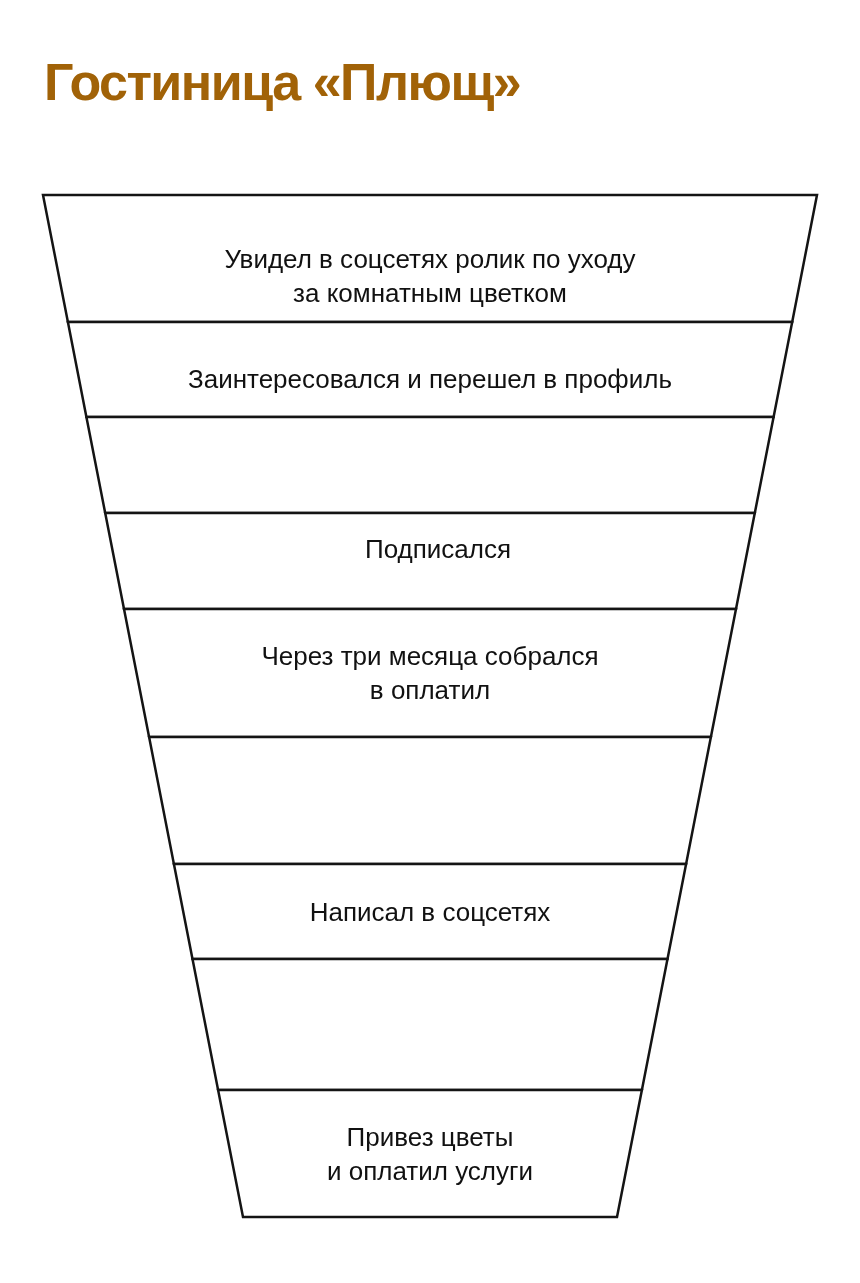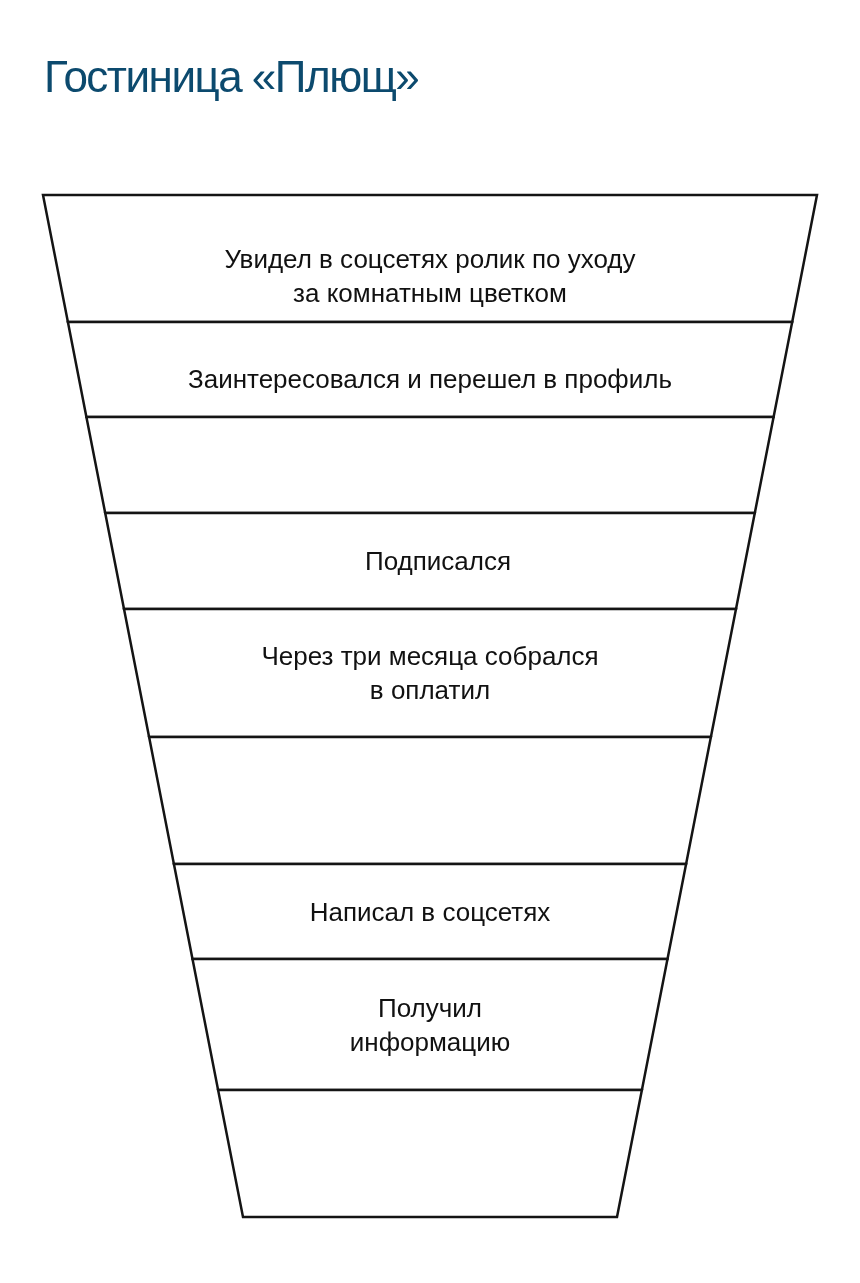--- a/index.html
+++ b/index.html
@@ -10,24 +10,24 @@
     height: 1283px;
     background: #ffffff;
     overflow: hidden;
     font-family: "Liberation Sans", "DejaVu Sans", sans-serif;
     color: #111111;
   }
   .page-title {
     position: absolute;
     left: 44px;
     top: 52px;
-    font-size: 44px;
-    font-weight: 400;
+    font-size: 52px;
+    font-weight: 700;
     letter-spacing: -1.5px;
-    color: #0c4a6e;
+    color: #a16207;
     white-space: nowrap;
   }
   .funnel-svg {
     position: absolute;
     left: 0;
     top: 0;
     width: 860px;
     height: 1283px;
   }
   .funnel-svg polygon {
@@ -70,25 +70,25 @@
     <polygon points="192.5,959 667.5,959 641.9,1090 218.1,1090"></polygon>
     <polygon points="218.1,1090 641.9,1090 617,1217 243,1217" fill="#FCD72E"></polygon>
   </svg>
 
   <div class="stage-label" style="top:195px; height:161px;">Увидел в соцсетях ролик по уходу
 за комнатным цветком</div>
 
   <div class="stage-label" style="top:322px; height:113px;">Заинтересовался и перешел в профиль</div>
 
 
-  <div class="stage-label" style="top:513px; height:96px;padding-left:16px;">Подписался</div>
+  <div class="stage-label" style="top:501px; height:96px;padding-left:16px;">Подписался</div>
 
   <div class="stage-label" style="top:609px; height:128px;">Через три месяца собрался
 в оплатил</div>
 
 
   <div class="stage-label" style="top:864px; height:95px;border-radius:32px;">Написал в соцсетях</div>
 
-  <div class="stage-label" style="top:959px; height:131px;">Получил
-информацию</div>
 
+  <div class="stage-label" style="top:1090px; height:127px;">Привез цветы
+и оплатил услуги</div>
 
 </div>
 
 </body></html>

